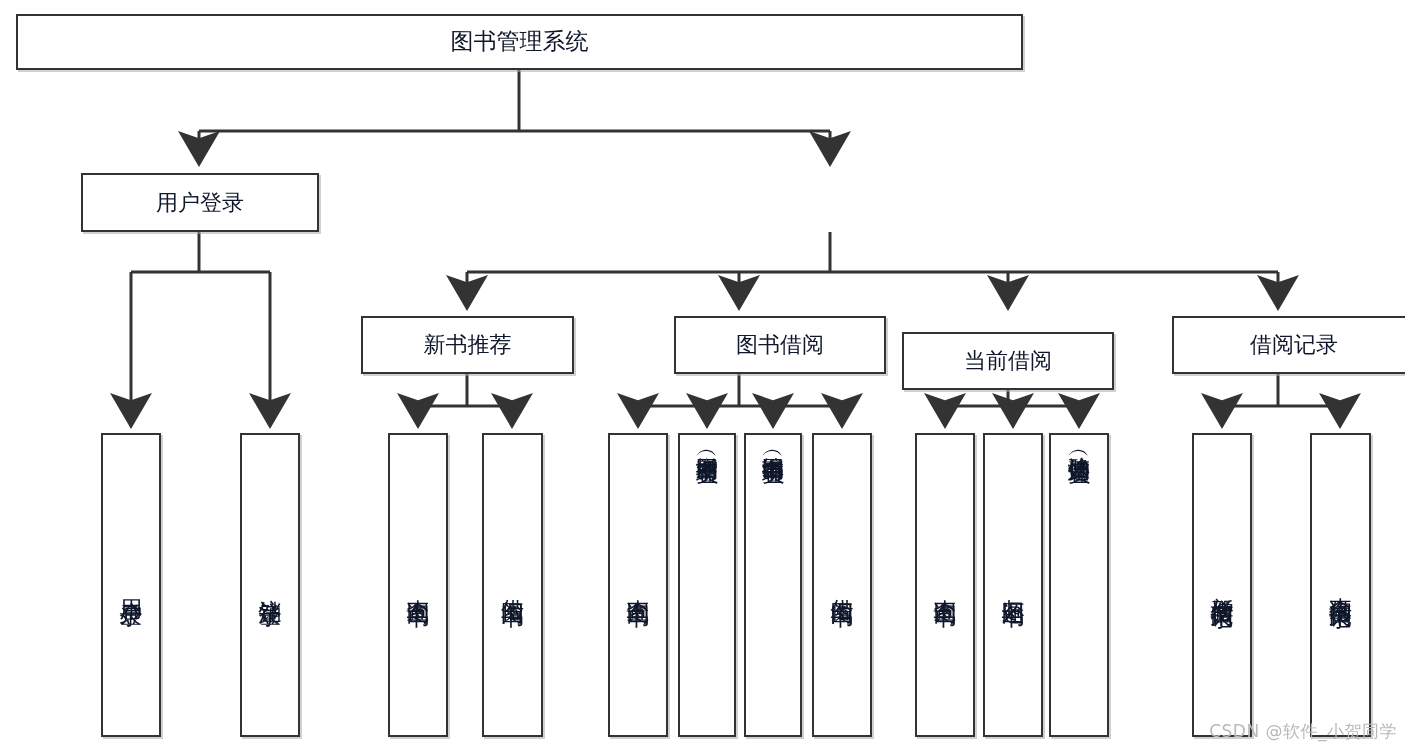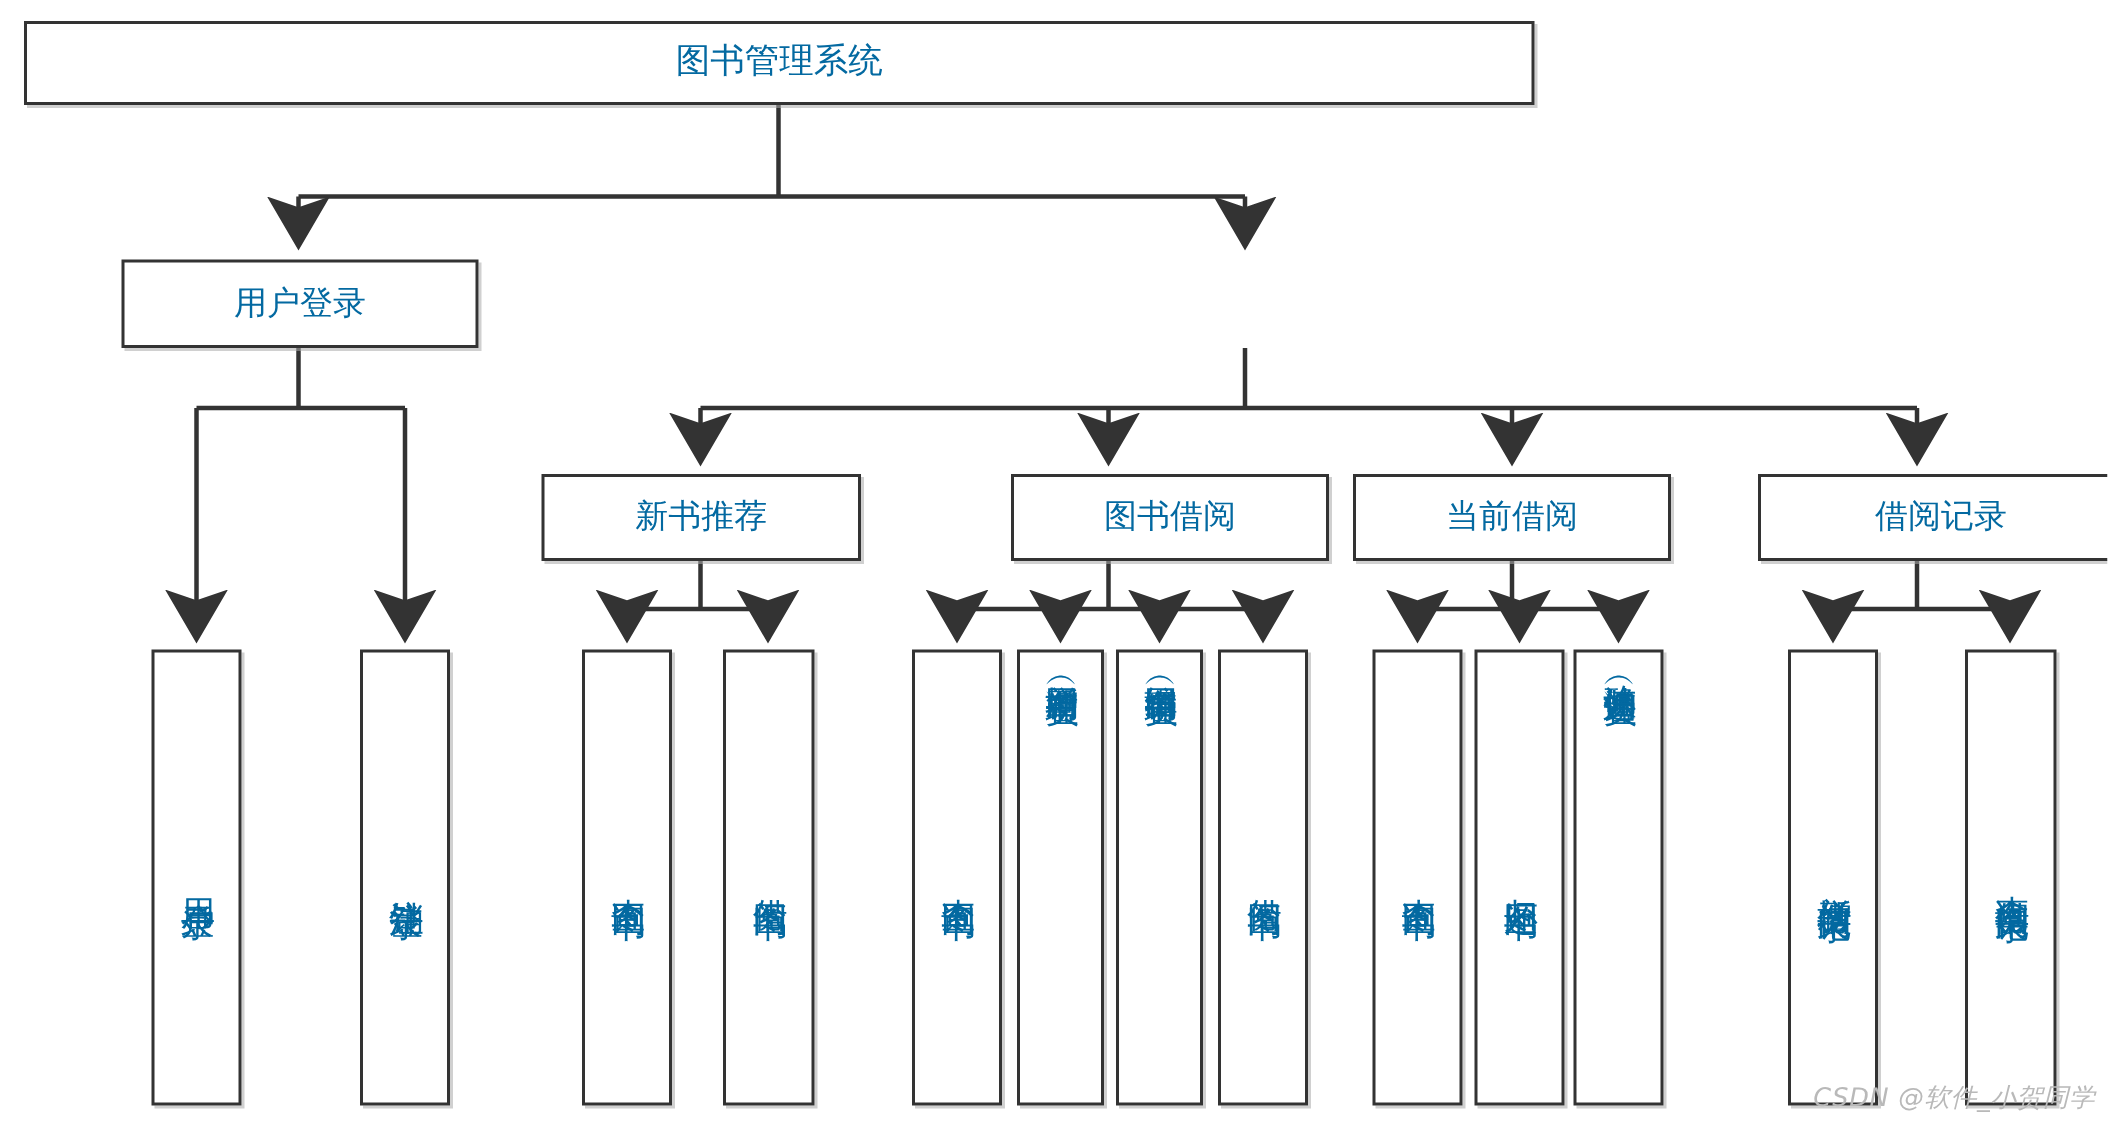--- a/index.html
+++ b/index.html
@@ -31,21 +31,21 @@
     box-sizing: border-box;
     background: #ffffff;
     border: 2px solid #333333;
     box-shadow: 2px 2px 0 rgba(170,170,170,0.55);
     display: flex;
     align-items: center;
     justify-content: center;
     z-index: 3;
   }
   .node .label {
-    color: #0369a1;
+    color: #0f172a;
     line-height: 1.18;
     text-align: left;
     white-space: nowrap;
   }
   .node.horiz .label {
     font-size: 22px;
   }
   .node.root .label {
     font-size: 23px;
   }
@@ -72,21 +72,20 @@
   }
   #watermark {
     position: absolute;
     right: 8px;
     bottom: 4px;
     font-size: 17px;
     color: #b9b9b9;
     letter-spacing: 0.5px;
     z-index: 6;
     white-space: nowrap;
-    font-style: italic;
   }
 </style>
 </head>
 <body>
 
 <div id="canvas">
 
   <svg id="edges" viewBox="0 0 1405 747" xmlns="http://www.w3.org/2000/svg">
     <defs>
       <marker id="arrow" viewBox="0 0 12 14" refX="11" refY="7" markerWidth="12" markerHeight="14" orient="auto-start-reverse">
@@ -145,21 +144,21 @@
   <div class="node horiz" style="left:81px; top:173px; width:238px; height:59px;">
     <span class="label">用户登录</span>
   </div>
 
   <div class="node horiz" style="left:361px; top:316px; width:213px; height:58px;">
     <span class="label">新书推荐</span>
   </div>
   <div class="node horiz" style="left:633px; top:316px; width:212px; height:58px;margin-left:41px;">
     <span class="label">图书借阅</span>
   </div>
-  <div class="node horiz" style="left:902px; top:316px; width:212px; height:58px;">
+  <div class="node horiz" style="left:902px; top:332px; width:212px; height:58px;">
     <span class="label">当前借阅</span>
   </div>
   <div class="node horiz" style="left:1172px; top:316px; width:244px; height:58px;">
     <span class="label">借阅记录</span>
   </div>
 
   <div class="node vert centered" style="left:101px; top:433px; width:60px; height:304px;">
     <span class="label">用户登录</span>
   </div>
   <div class="node vert centered" style="left:240px; top:433px; width:60px; height:304px;">

